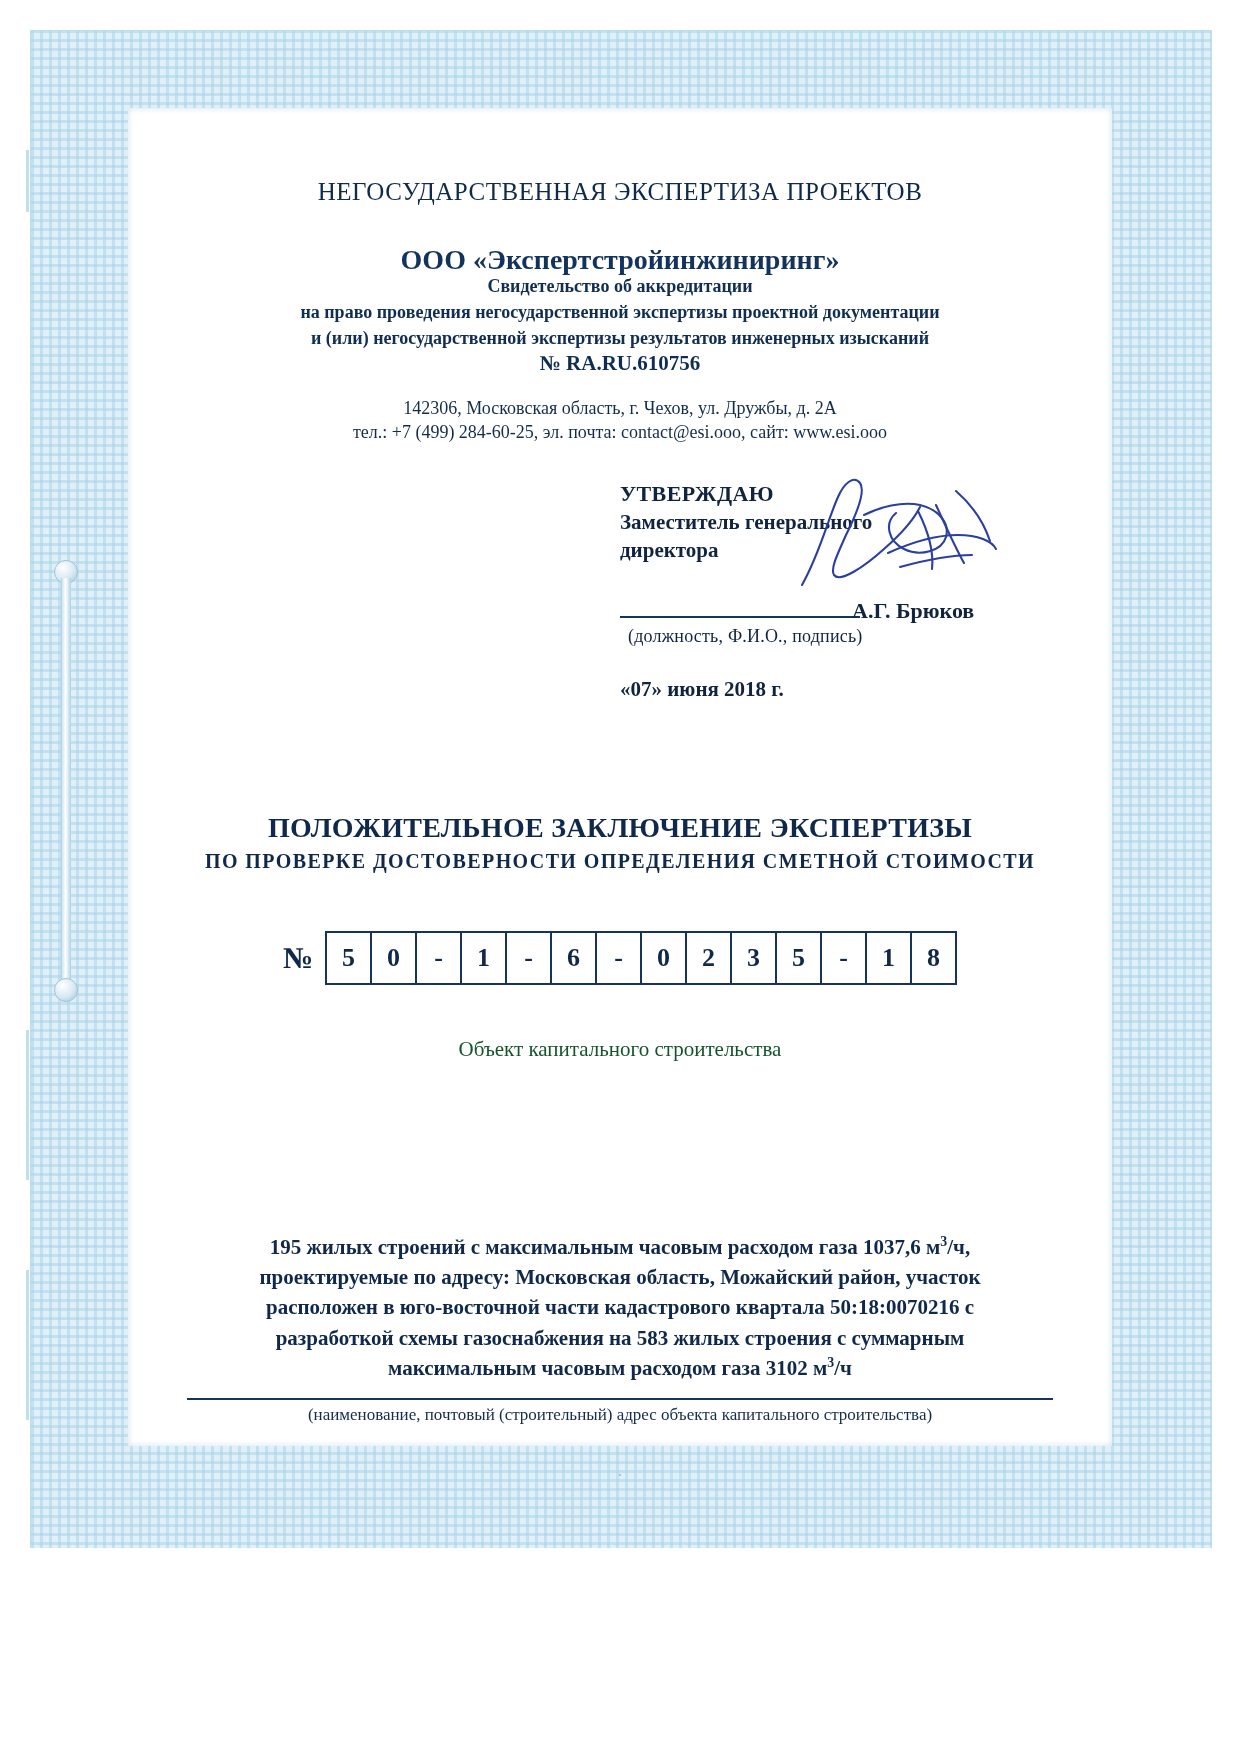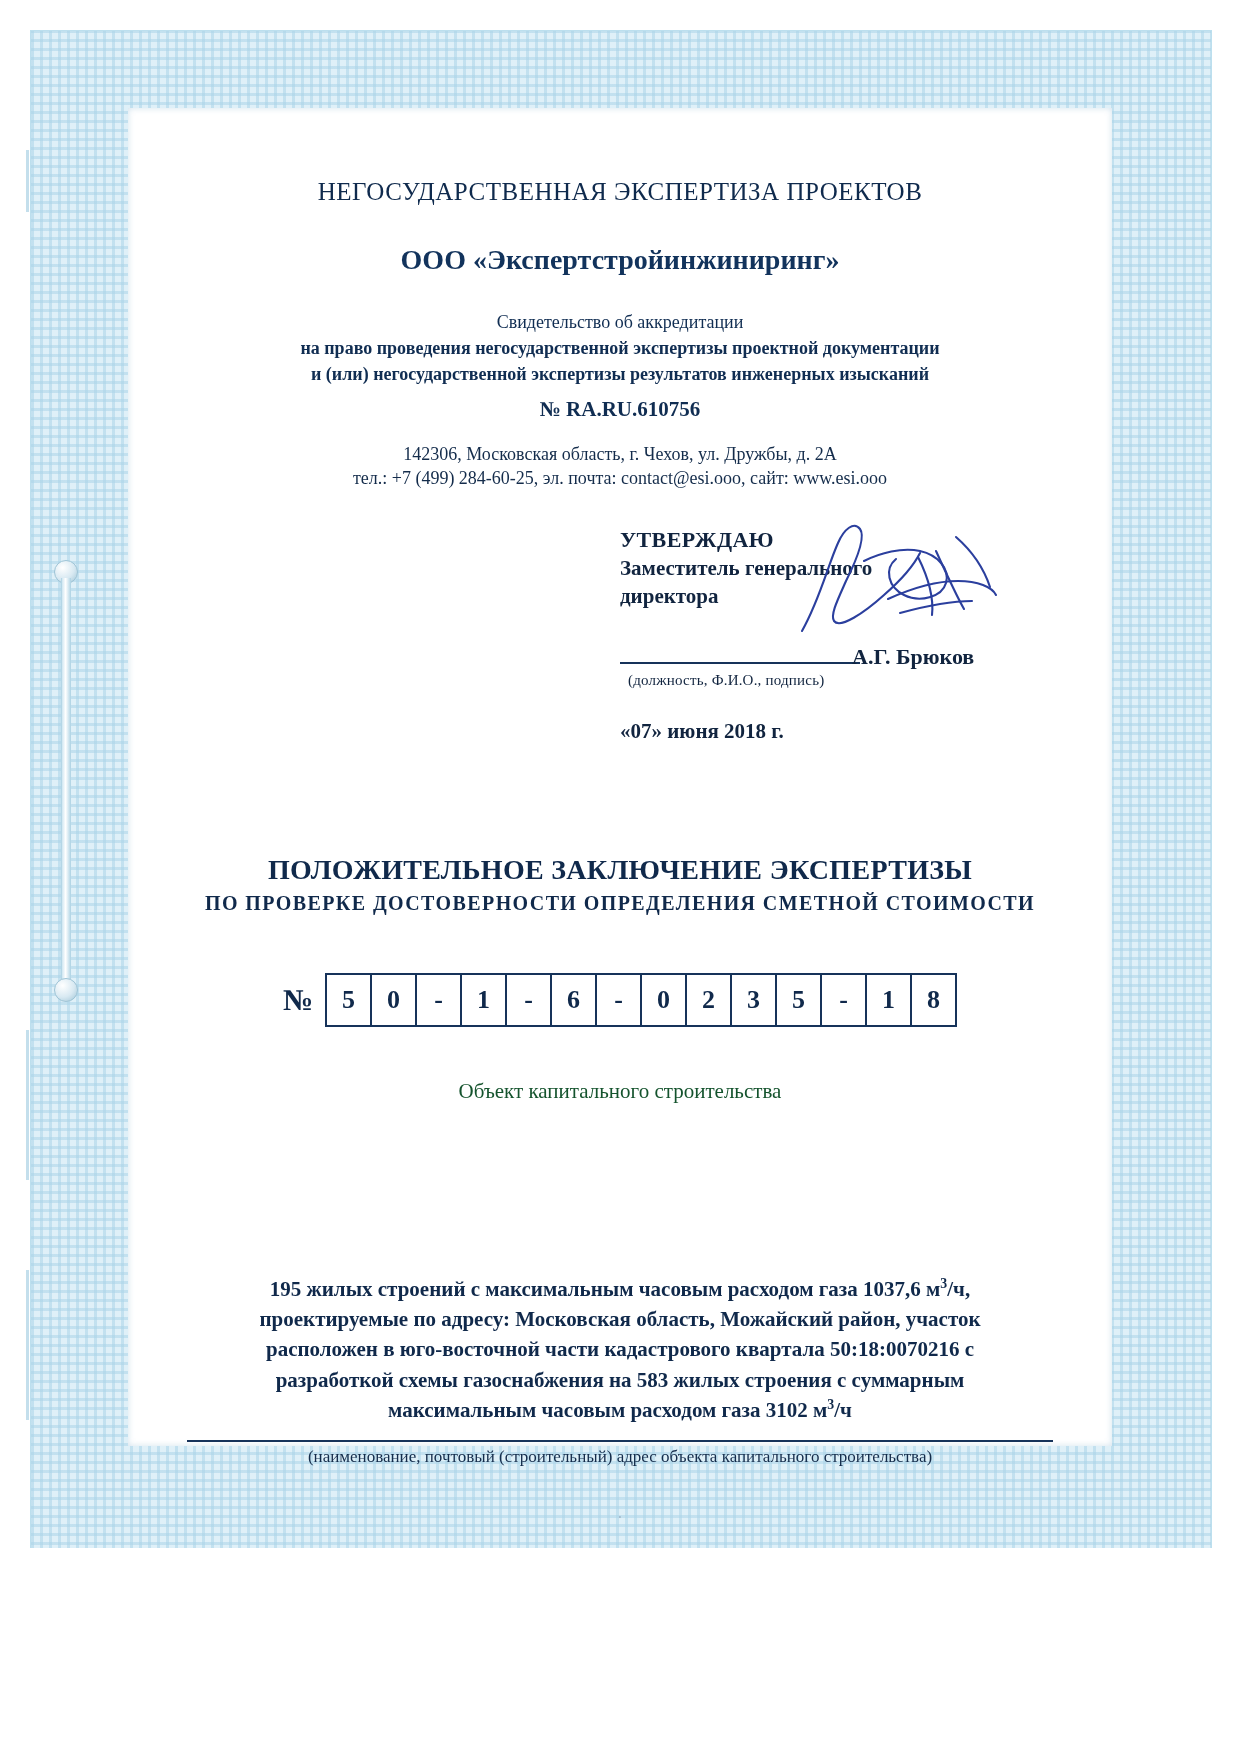--- a/index.html
+++ b/index.html
@@ -106,34 +106,33 @@
     margin-top: 28px;
   }
   .org-name {
     font-size: 28px;
     font-weight: bold;
     color: #12335c;
     margin-top: 38px;
   }
   .accred-title {
     font-size: 18px;
-    font-weight: normal;
-    margin-top: 36px;
+    font-weight: bold;
     color: #102d52;
   }
   .accred-line {
     font-size: 18px;
     font-weight: bold;
     margin-top: 5px;
     color: #102d52;
   }
   .accred-number {
     font-size: 21px;
     font-weight: bold;
-    margin-top: 12px;
+    margin-top: 2px;
     color: #102d52;
   }
   .addr {
     font-size: 18px;
     margin-top: 22px;
     color: #142c4b;
   }
   .addr2 {
     font-size: 18px;
     margin-top: 3px;
@@ -174,21 +173,21 @@
   .sign-name {
     position: absolute;
     left: 232px;
     bottom: 0;
     font-size: 22px;
     font-weight: bold;
   }
   .sign-caption {
     margin-top: 2px;
     margin-left: 8px;
-    font-size: 15px;
+    font-size: 18px;
     letter-spacing: 0.2px;
   }
   .approve-date {
     margin-top: 30px;
     font-size: 21px;
     font-weight: bold;
   }
   
   .signature {
     position: absolute;

